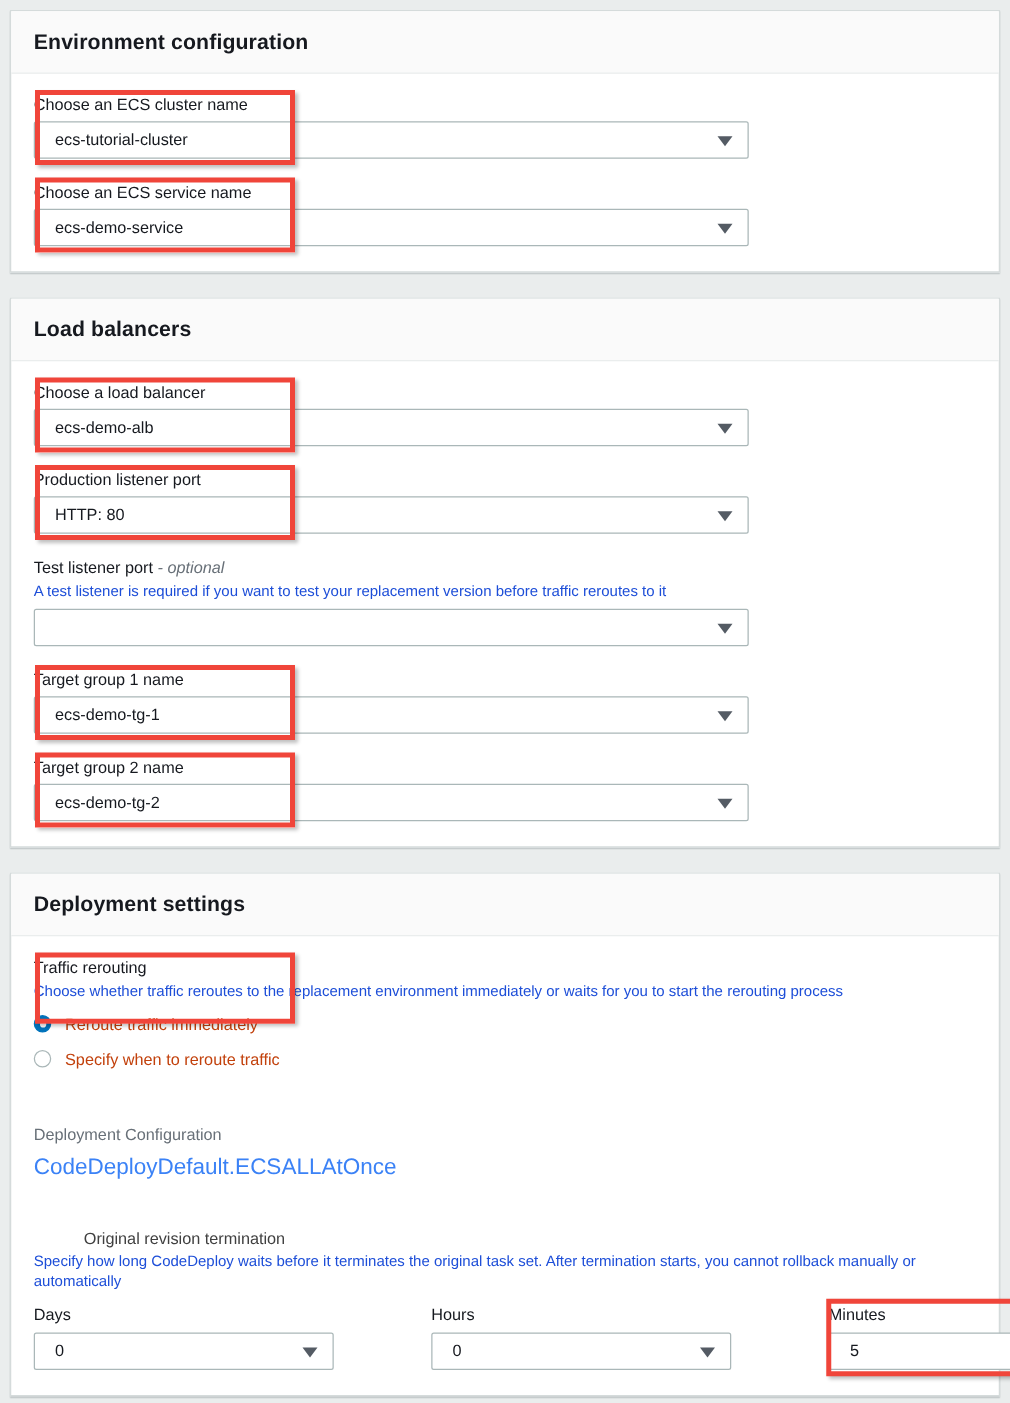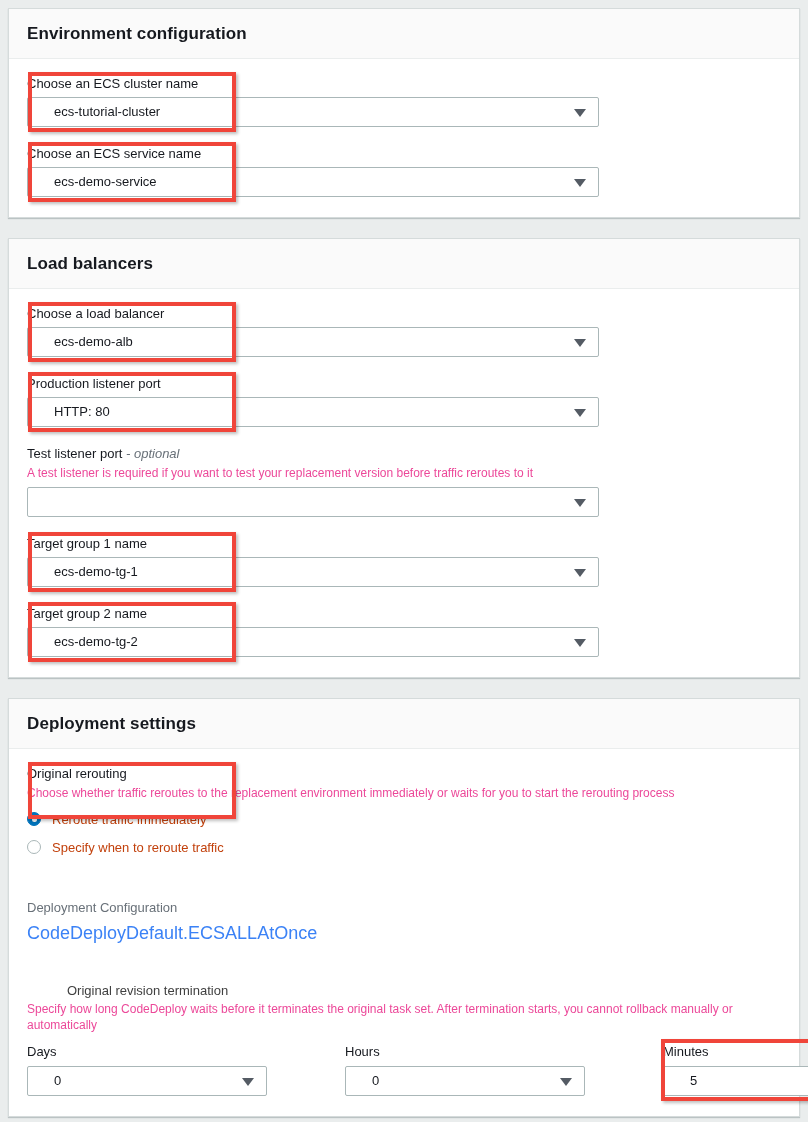--- a/index.html
+++ b/index.html
@@ -62,40 +62,40 @@
     line-height: 17px;
     margin-bottom: 5px;
   }
   .field-label .optional {
     color: #687078;
     font-style: italic;
   }
   .field-desc {
     display: block;
     font-size: 12px;
-    color: #ec4899;
+    color: #1d4ed8;
     line-height: 16px;
     margin-top: -2px;
     margin-bottom: 6px;
   }
 
   
   .select {
     position: relative;
     display: block;
     width: 572px;
     height: 30px;
     background: #ffffff;
     border: 1px solid #aab7b8;
     border-radius: 2px;
   }
   .select.narrow { width: 240px; }
   .select .select-value {
     position: absolute;
-    left: 26px;
+    left: 16px;
     top: 0;
     height: 28px;
     line-height: 28px;
     font-size: 13px;
     color: #16191f;
     white-space: nowrap;
   }
   .select .caret {
     position: absolute;
     right: 12px;
@@ -278,21 +278,21 @@
     </div>
   </section>
 
   <section class="panel">
     <div class="panel-header">
       <div class="panel-title">Deployment settings</div>
     </div>
     <div class="panel-body">
 
       <div class="field">
-        <label class="field-label">Original rerouting</label>
+        <label class="field-label">Traffic rerouting</label>
         <span class="field-desc">Choose whether traffic reroutes to the replacement environment immediately or waits for you to start the rerouting process</span>
 
         <div class="radio-row">
           <span class="radio checked"></span>
           <span class="radio-label">Reroute traffic immediately</span>
         </div>
 
         <div class="radio-row">
           <span class="radio"></span>
           <span class="radio-label">Specify when to reroute traffic</span>

